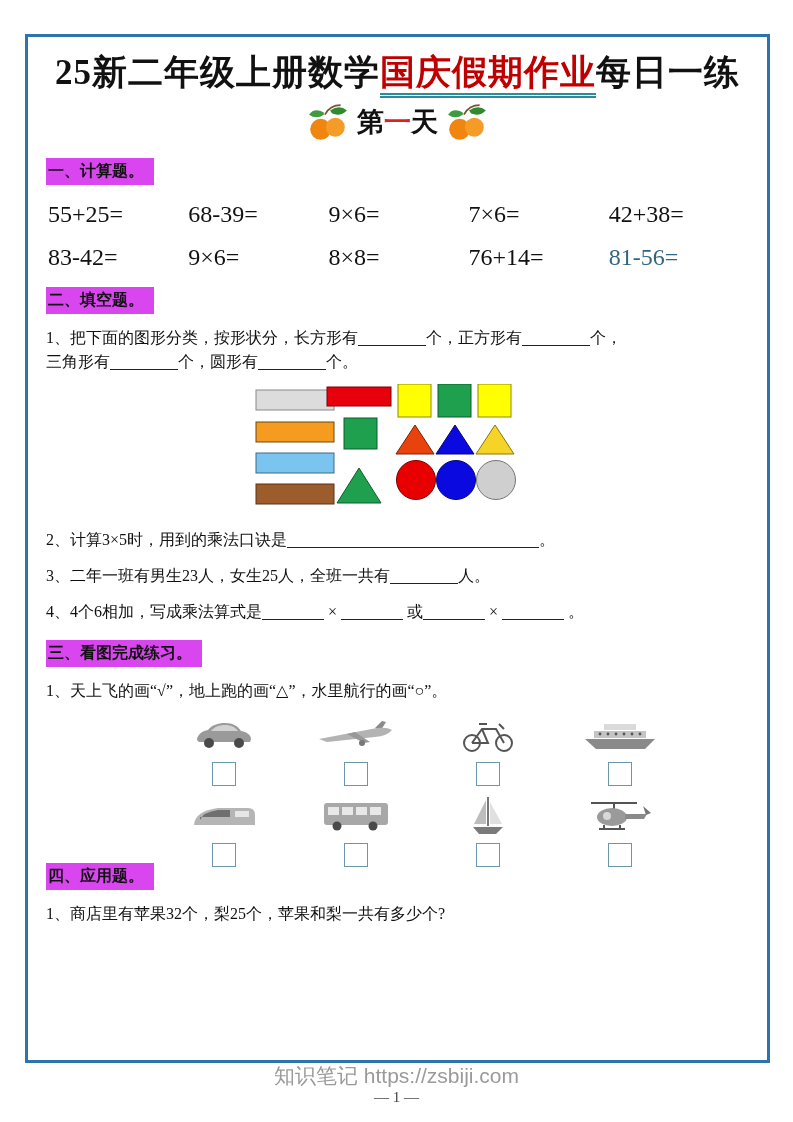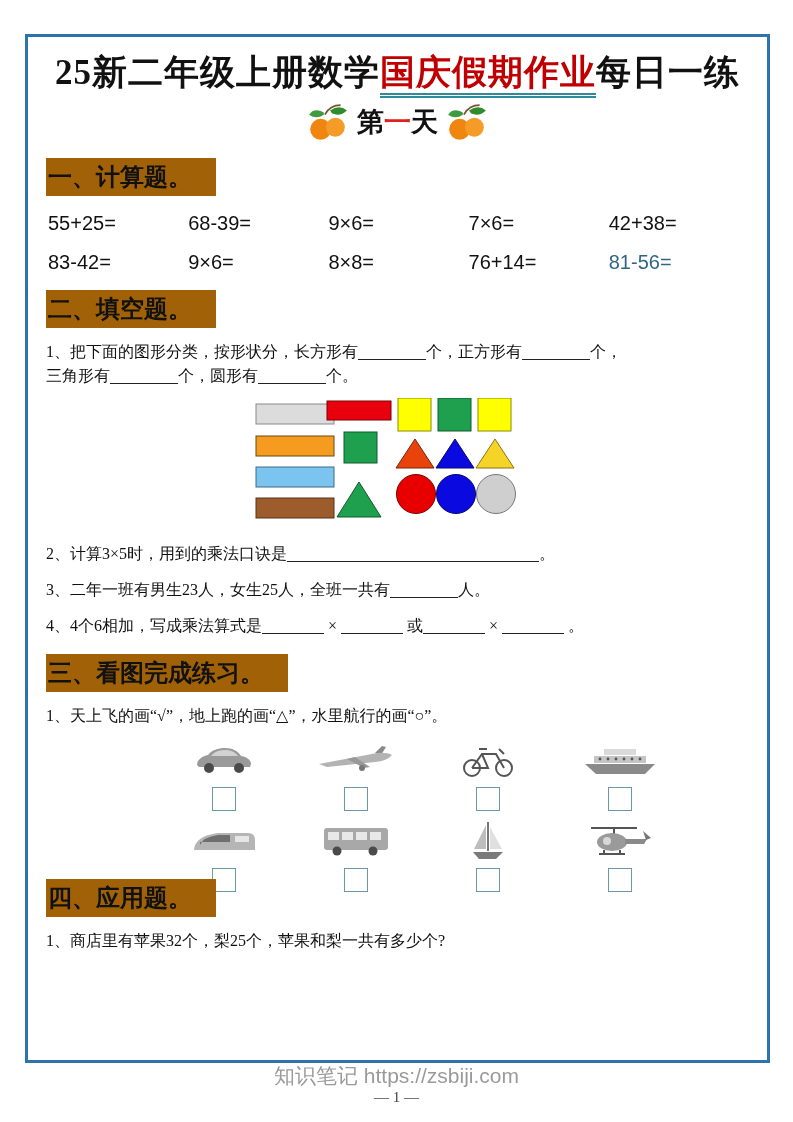--- a/index.html
+++ b/index.html
@@ -27,26 +27,26 @@
   .info-line .field{margin-right:26px;white-space:nowrap;}
   .blank{
     display:inline-block;border-bottom:1.6px solid #222;height:18px;
     vertical-align:-3px;
   }
   .b-info{width:118px;}
   .b-short{width:68px;}
   .b-long{width:252px;}
   .b-q4{width:62px;}
   .sec-heading{
-    display:inline-block;background:#a16207;font-size:24px;font-weight:bold;
-    padding:3px 24px 3px 2px;margin-top:16px;
+    display:inline-block;background:#d946ef;font-size:16px;font-weight:bold;
+    padding:3px 10px 3px 2px;margin-top:16px;
   }
   .calc-row{
-    display:flex;margin:16px 0 0 2px;font-size:20px;
-    font-family:Liberation Sans, sans-serif;
+    display:flex;margin:16px 0 0 2px;font-size:24px;
+    font-family:Liberation Serif, serif;
   }
   .calc-row .calc-cell{width:20%;}
   .calc-cell.faded{color:#0c4a6e;opacity:.85;}
   .q-line{font-size:16px;line-height:1.5;margin-top:12px;}
   .shapes-figure{position:relative;width:262px;height:132px;margin:10px 0 4px 208px;}
   .vehicle-grid{margin:8px 0 0 112px;width:560px;}
   .vehicle-row{display:flex;}
   .vehicle-cell{
     width:132px;display:flex;flex-direction:column;align-items:center;
   }

